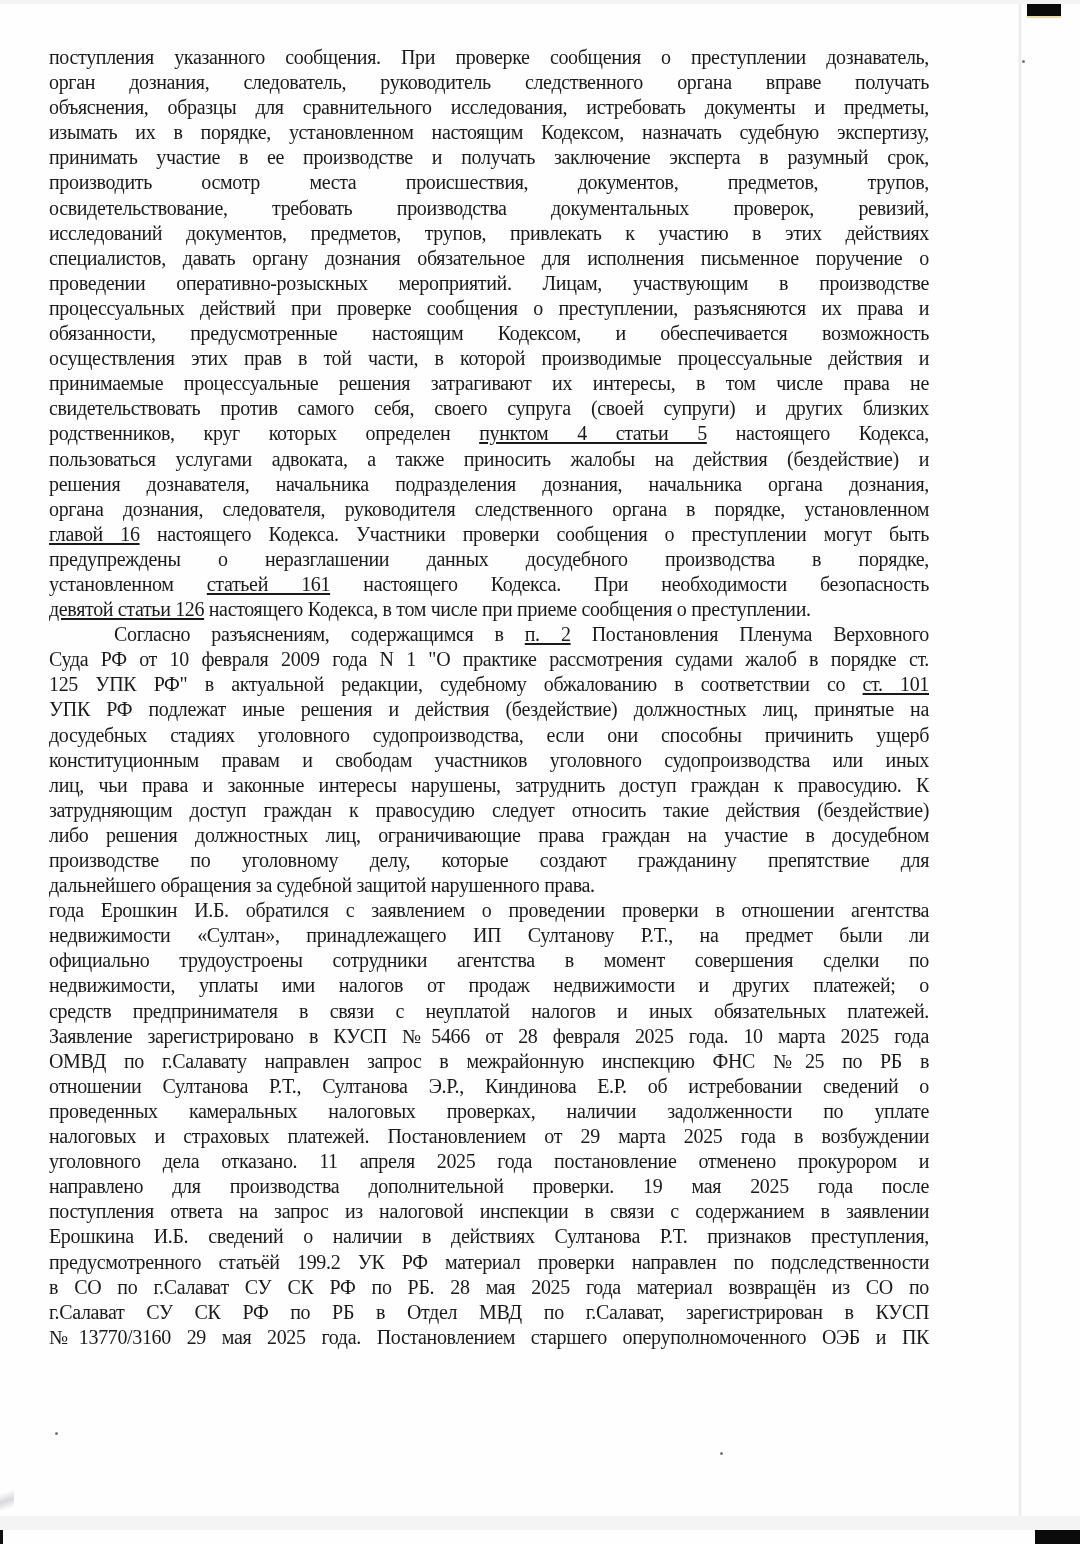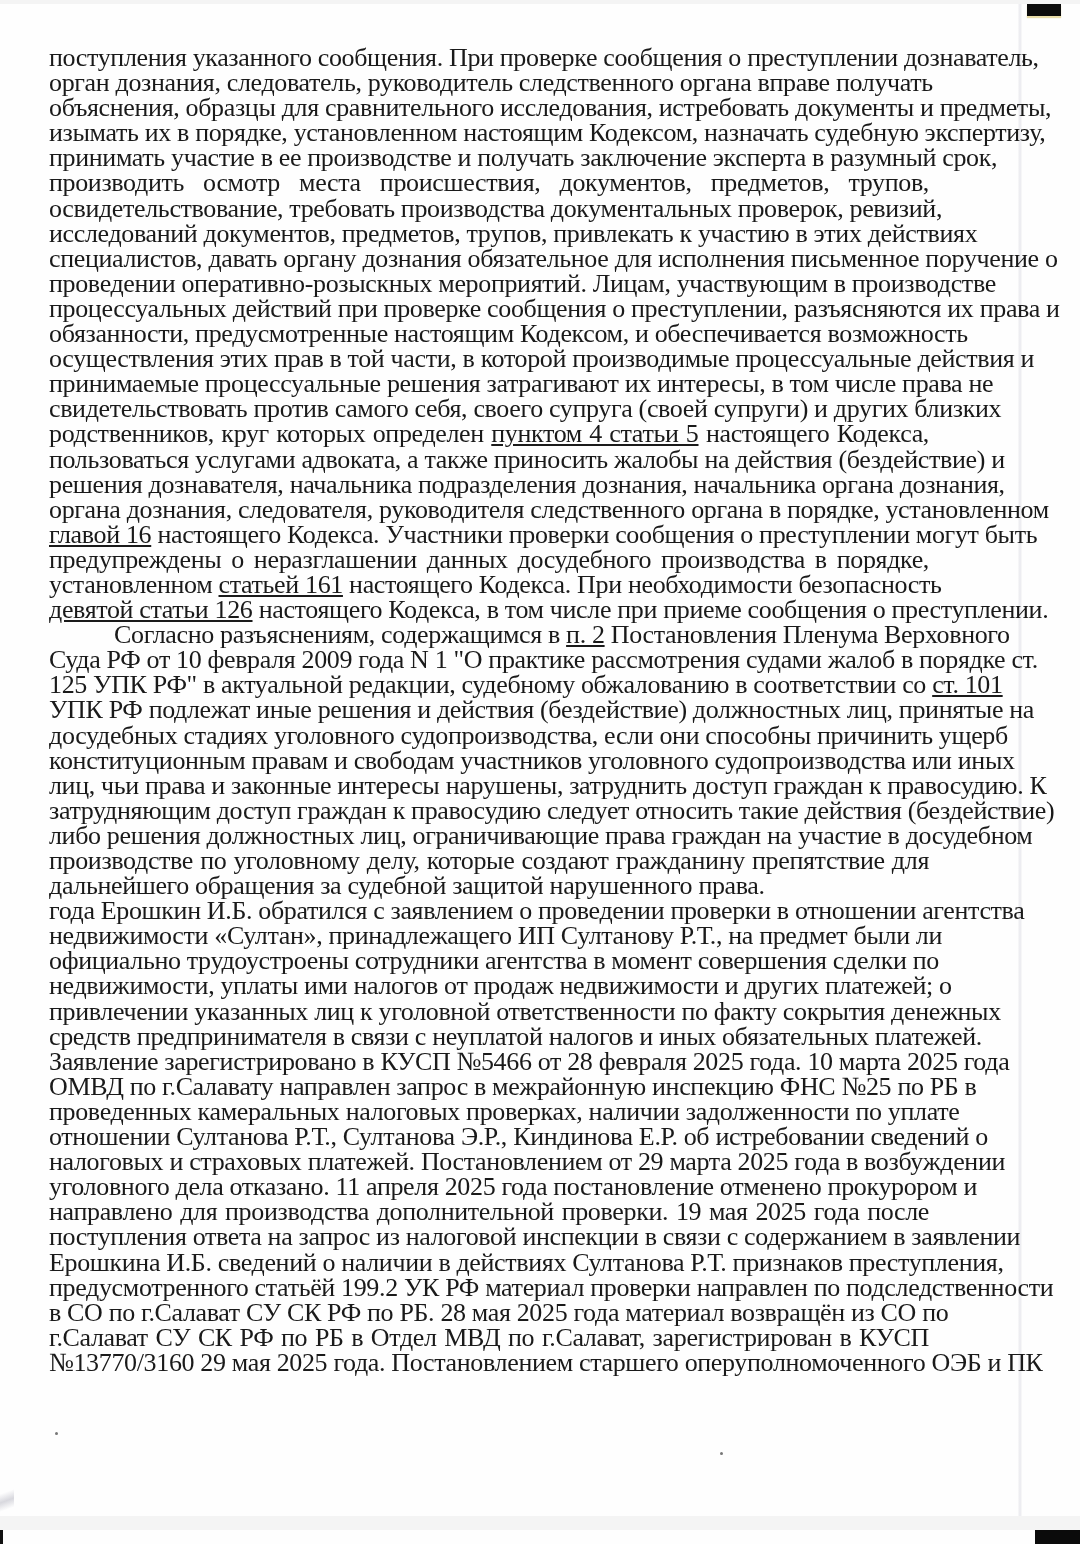--- a/index.html
+++ b/index.html
@@ -51,21 +51,21 @@
     width: 3px; height: 3px;
     background: #777;
     border-radius: 50%;
   }
   .text-block {
     position: absolute;
     left: 49px;
     top: 41px;
     width: 880px;
     font-family: "Liberation Serif", "DejaVu Serif", serif;
-    font-size: 26px;
+    font-size: 20px;
     line-height: 25.1px;
     color: #1a1a1a;
     letter-spacing: -0.35px;
     word-spacing: 0px;
   }
   .line {
     display: block;
     white-space: nowrap;
     text-align: justify;
     text-align-last: justify;
@@ -151,26 +151,25 @@
       <div class="line"><span>конституционным правам и свободам участников уголовного судопроизводства или иных</span></div>
       <div class="line"><span>лиц, чьи права и законные интересы нарушены, затруднить доступ граждан к правосудию. К</span></div>
       <div class="line"><span>затрудняющим доступ граждан к правосудию следует относить такие действия (бездействие)</span></div>
       <div class="line"><span>либо решения должностных лиц, ограничивающие права граждан на участие в досудебном</span></div>
       <div class="line"><span>производстве по уголовному делу, которые создают гражданину препятствие для</span></div>
       <div class="line last"><span>дальнейшего обращения за судебной защитой нарушенного права.</span></div>
       <div class="line"><span>года Ерошкин И.Б. обратился с заявлением о проведении проверки в отношении агентства</span></div>
       <div class="line"><span>недвижимости «Султан», принадлежащего ИП Султанову Р.Т., на предмет были ли</span></div>
       <div class="line"><span>официально трудоустроены  сотрудники агентства в момент совершения сделки по</span></div>
       <div class="line"><span>недвижимости, уплаты ими налогов от продаж недвижимости и других платежей;  о</span></div>
-      <div class="line"><span>привлечении указанных лиц к уголовной ответственности по факту сокрытия денежных</span></div>
       <div class="line"><span>средств предпринимателя в связи с неуплатой налогов и иных обязательных платежей.</span></div>
       <div class="line"><span>Заявление зарегистрировано в КУСП №5466 от 28 февраля 2025 года. 10 марта 2025 года</span></div>
       <div class="line"><span>ОМВД по г.Салавату направлен запрос в межрайонную инспекцию ФНС №25 по РБ в</span></div>
+      <div class="line"><span>отношении Султанова Р.Т., Султанова Э.Р., Киндинова Е.Р. об истребовании сведений о</span></div>
       <div class="line"><span>проведенных камеральных налоговых проверках, наличии задолженности по уплате</span></div>
-      <div class="line"><span>отношении Султанова Р.Т., Султанова Э.Р., Киндинова Е.Р. об истребовании сведений о</span></div>
       <div class="line"><span>налоговых и страховых платежей. Постановлением от 29 марта 2025 года в возбуждении</span></div>
       <div class="line"><span>уголовного дела отказано. 11 апреля 2025 года постановление отменено прокурором и</span></div>
       <div class="line"><span>направлено для производства дополнительной проверки.  19 мая 2025 года после</span></div>
       <div class="line"><span>поступления ответа на запрос из налоговой инспекции в связи с содержанием в заявлении</span></div>
       <div class="line"><span>Ерошкина И.Б. сведений о наличии в действиях Султанова Р.Т. признаков преступления,</span></div>
       <div class="line"><span>предусмотренного статьёй 199.2 УК РФ материал проверки направлен по подследственности</span></div>
       <div class="line"><span>в СО по г.Салават СУ СК РФ по РБ. 28 мая 2025 года материал возвращён из СО по</span></div>
       <div class="line"><span>г.Салават СУ СК РФ по РБ в Отдел МВД по г.Салават, зарегистрирован в КУСП</span></div>
       <div class="line"><span>№13770/3160 29 мая 2025 года. Постановлением старшего оперуполномоченного ОЭБ и ПК</span></div>
     </div>

